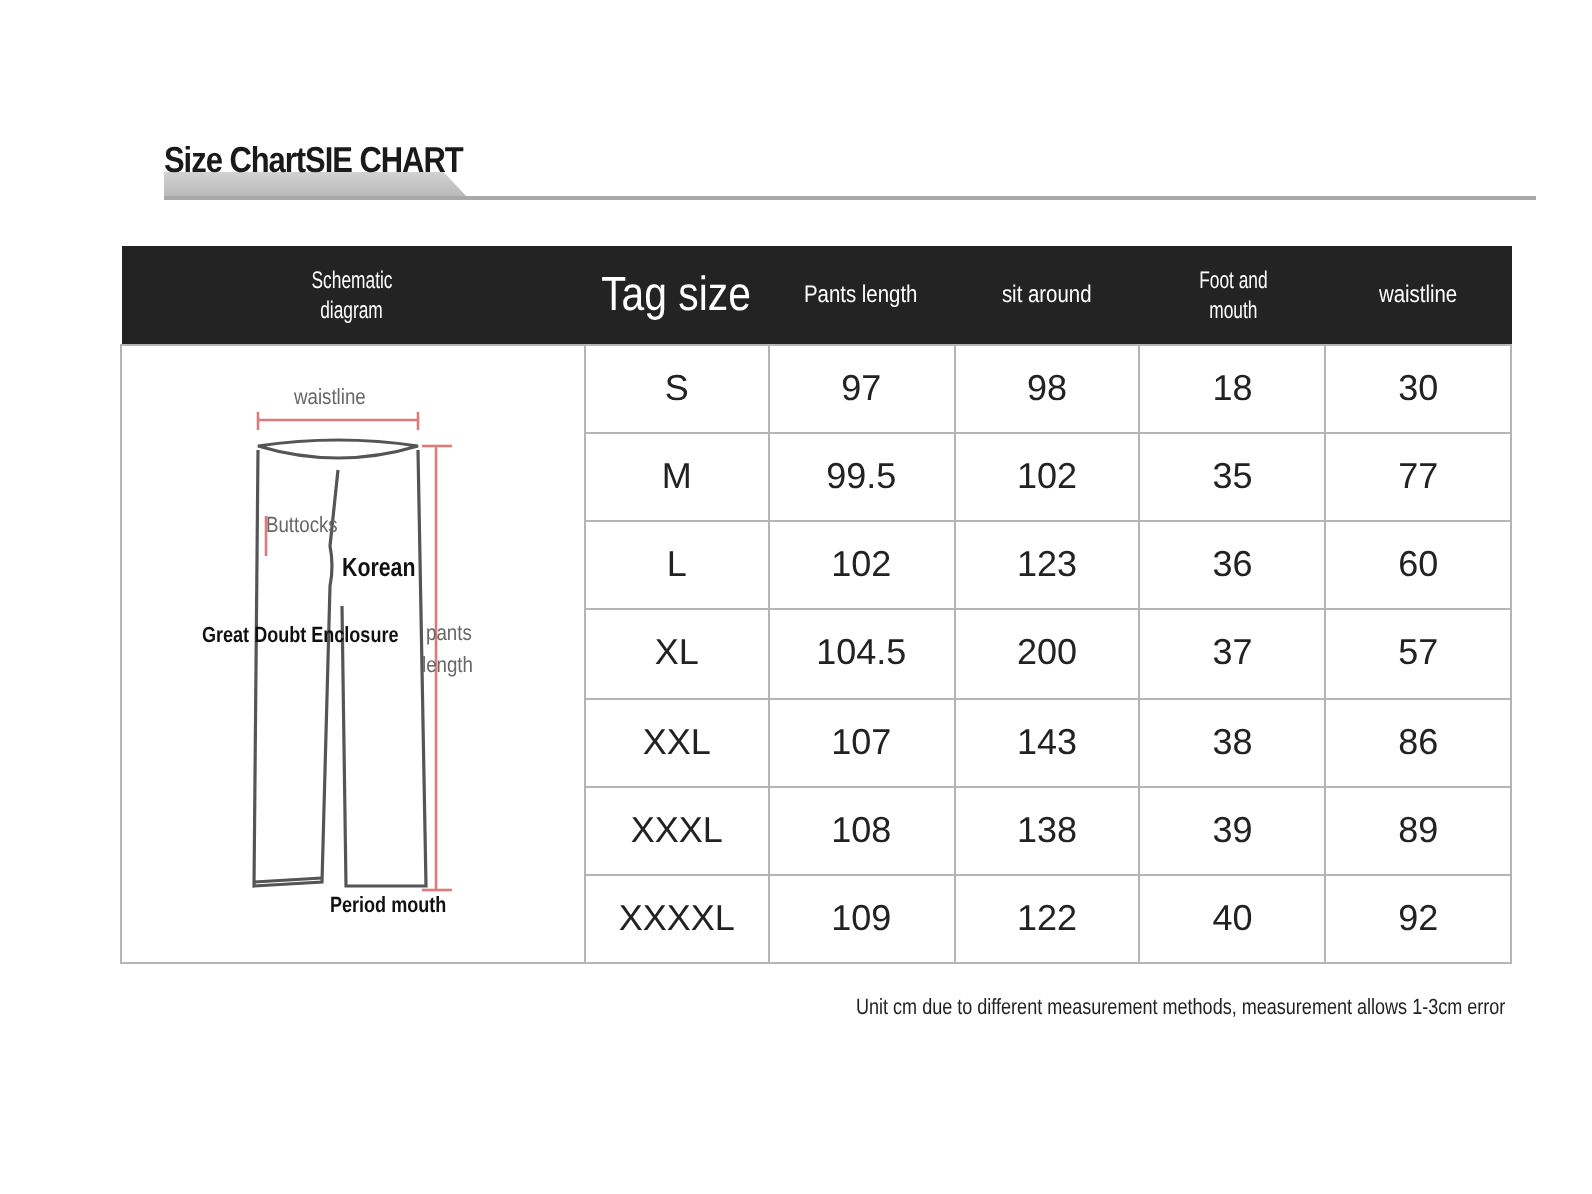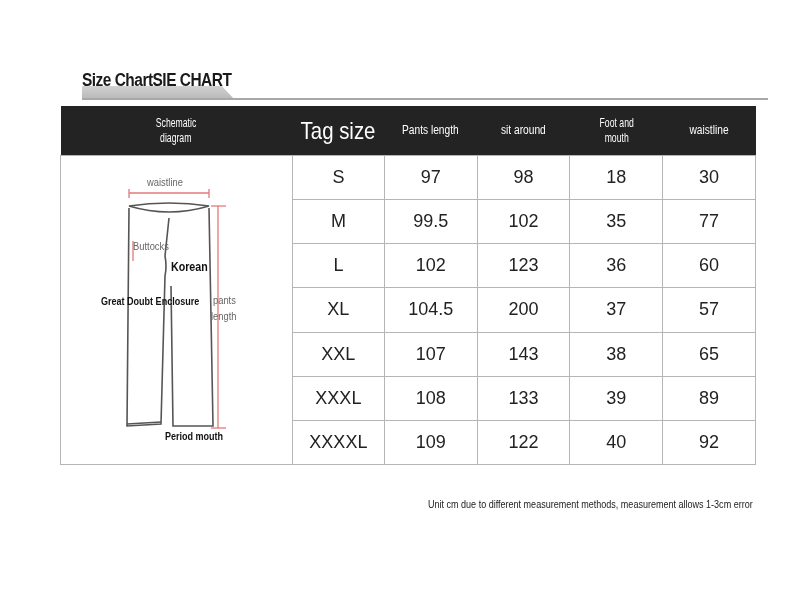--- a/index.html
+++ b/index.html
@@ -1,21 +1,21 @@
 <!DOCTYPE html>
 <html><head>
 <meta charset="utf-8">
 <style>
   html,body{margin:0;padding:0;background:#fff;}
   body{width:796px;height:597px;position:relative;overflow:hidden;font-family:"Liberation Sans",sans-serif;}
   .title-wrap{position:absolute;left:54px;top:68px;width:686px;height:32px;margin-left:28px;}
   .title-tab{position:absolute;left:0;top:18px;width:152px;height:13px;background:linear-gradient(#d2d2d2,#b8b8b8);clip-path:polygon(0 0,92% 0,100% 100%,0 100%);}
   .title-text{position:absolute;left:0;top:2px;font-size:18px;color:#1a1a1a;letter-spacing:-0.6px;transform:scaleX(0.86);transform-origin:left;font-weight:bold;}
   .title-line{position:absolute;left:0;top:30px;width:686px;height:2px;background:#a8a8a8;}
-  table.chart{position:absolute;left:60px;top:106px;border-collapse:collapse;width:696px;}
+  table.chart{position:absolute;left:60px;top:123px;border-collapse:collapse;width:696px;}
   table.chart th{background:#232323;color:#fff;font-weight:normal;height:49px;padding:0;font-size:12px;line-height:15px;}
   table.chart td{border:1px solid #b5b5b5;height:43px;text-align:center;font-size:18px;color:#222;padding:0;}
   table.chart th span{display:inline-block;transform:scaleX(0.85);}
   .th-tag{font-size:24px !important;}
   .diagram-cell{position:relative;vertical-align:top;}
   .diagram{position:relative;width:224px;height:308px;}
   .lbl{position:absolute;font-size:11px;color:#666;white-space:nowrap;transform:scaleX(0.85);transform-origin:left;}
   .lbl-b{position:absolute;font-size:11px;color:#111;font-weight:bold;white-space:nowrap;transform:scaleX(0.82);transform-origin:left;}
   .note{position:absolute;left:428px;top:498px;font-size:11px;color:#222;white-space:nowrap;transform:scaleX(0.82);transform-origin:left;}
 </style>
@@ -102,26 +102,26 @@
       <td>104.5</td>
       <td>200</td>
       <td>37</td>
       <td>57</td>
     </tr>
     <tr>
       <td>XXL</td>
       <td>107</td>
       <td>143</td>
       <td>38</td>
-      <td>65</td>
+      <td>86</td>
     </tr>
     <tr>
       <td>XXXL</td>
       <td>108</td>
-      <td>133</td>
+      <td>138</td>
       <td>39</td>
       <td>89</td>
     </tr>
     <tr>
       <td>XXXXL</td>
       <td>109</td>
       <td>122</td>
       <td>40</td>
       <td>92</td>
     </tr>

